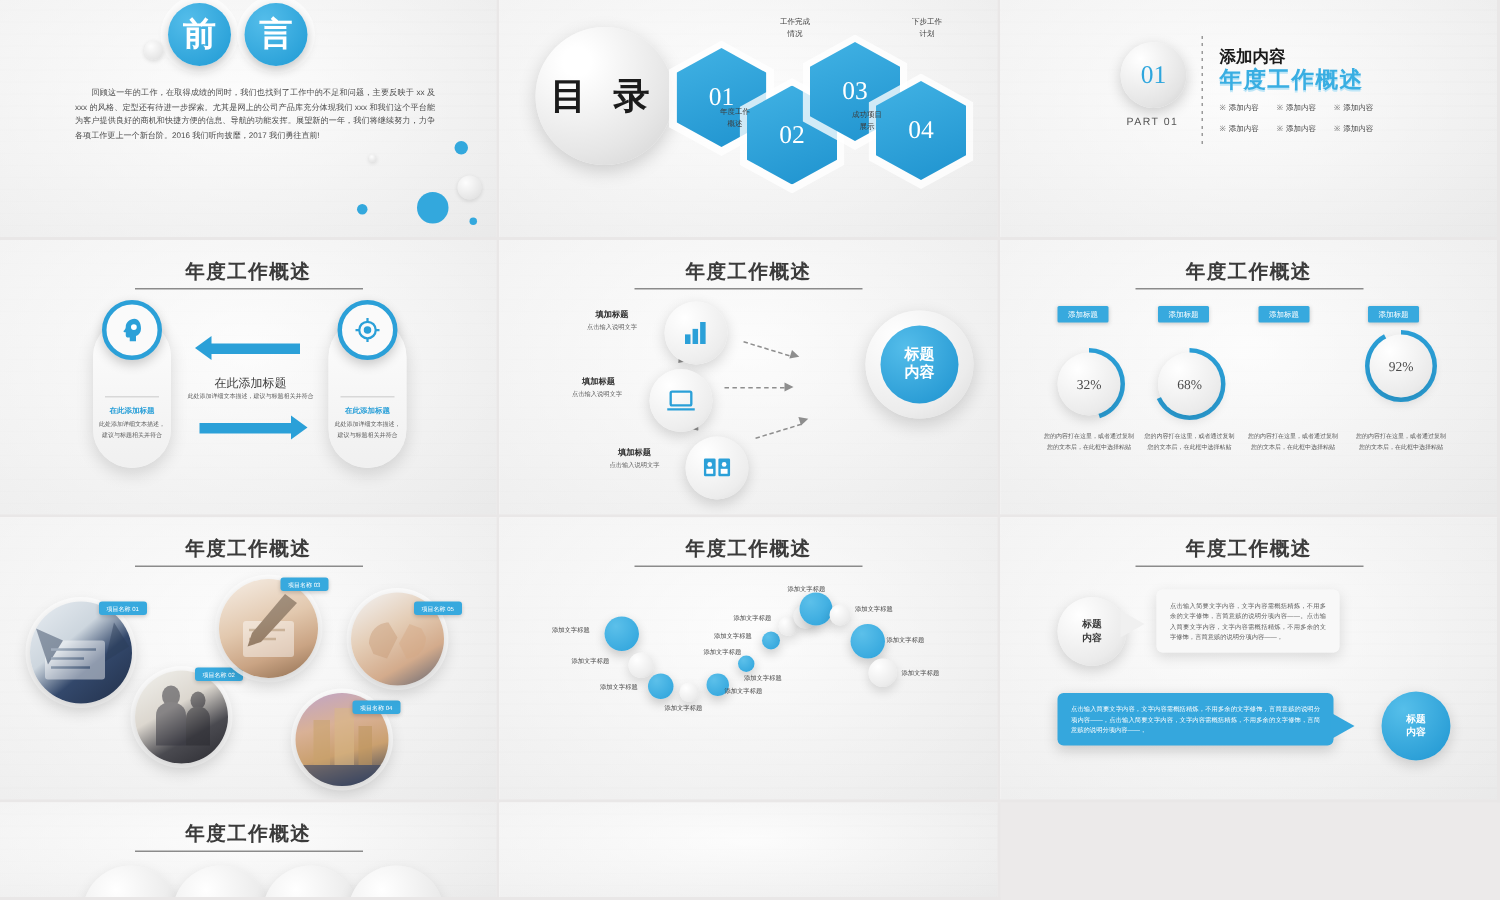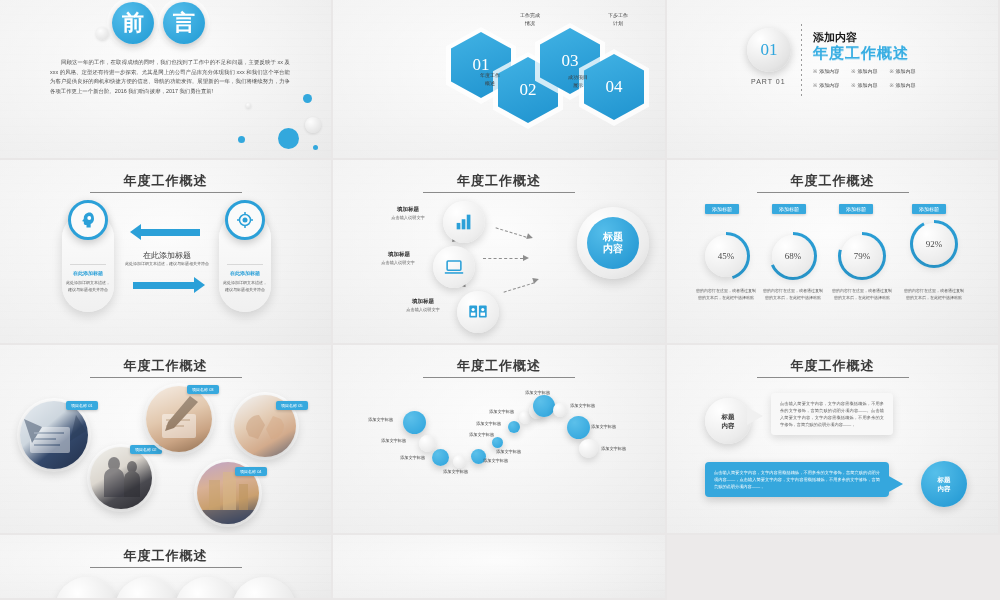--- a/index.html
+++ b/index.html
@@ -221,20 +221,21 @@
     <div class="dot gray" style="left:305px;top:117px;width:16px;height:16px;"></div>
     <div class="dot blue" style="left:278px;top:128px;width:21px;height:21px;"></div>
     <div class="dot blue" style="left:238px;top:136px;width:7px;height:7px;"></div>
     <div class="dot blue" style="left:313px;top:145px;width:5px;height:5px;"></div>
     <div class="dot gray" style="left:246px;top:103px;width:5px;height:5px;"></div>
   </div>
     </div>
 
   <div class="slide">
       <div class="layer">
+    <div class="ml-circle">目 录</div>
     <div class="hexrow">
       <div class="hex halo" style="left:-5px;top:13px;"></div>
       <div class="hex blue" style="left:0px;top:18px;">01</div>
       <div class="hex halo" style="left:42px;top:38px;"></div>
       <div class="hex blue" style="left:47px;top:43px;">02</div>
       <div class="hex halo" style="left:84px;top:9px;"></div>
       <div class="hex blue" style="left:89px;top:14px;">03</div>
       <div class="hex halo" style="left:128px;top:35px;"></div>
       <div class="hex blue" style="left:133px;top:40px;">04</div>
     </div>
@@ -373,33 +374,27 @@
 
     <div class="tag" style="left:38px;top:44px;">添加标题</div>
     <div class="tag" style="left:105px;top:44px;">添加标题</div>
     <div class="tag" style="left:172px;top:44px;">添加标题</div>
     <div class="tag" style="left:245px;top:44px;">添加标题</div>
 
     <div class="donut" style="left:33px;top:70px;">
       <svg viewBox="0 0 52 52">
             <circle cx="26" cy="26" r="21.5" fill="none" stroke="#2ba0d8" stroke-width="5" stroke-dasharray="60.8 74.3" stroke-dashoffset="0" transform="rotate(-90 26 26)" stroke-linecap="butt"></circle>
           </svg>
-      <div class="plate">45%</div>
+      <div class="plate">32%</div>
     </div>
     <div class="donut" style="left:100px;top:70px;">
       <svg viewBox="0 0 52 52">
             <circle cx="26" cy="26" r="21.5" fill="none" stroke="#2ba0d8" stroke-width="5" stroke-dasharray="91.9 43.2" transform="rotate(-90 26 26)"></circle>
           </svg>
       <div class="plate">68%</div>
-    </div>
-    <div class="donut" style="left:169px;top:70px;">
-      <svg viewBox="0 0 52 52">
-            <circle cx="26" cy="26" r="21.5" fill="none" stroke="#2ba0d8" stroke-width="5" stroke-dasharray="106.7 28.4" transform="rotate(-90 26 26)"></circle>
-          </svg>
-      <div class="plate">79%</div>
     </div>
     <div class="donut" style="left:241px;top:58px;">
       <svg viewBox="0 0 52 52">
             <circle cx="26" cy="26" r="21.5" fill="none" stroke="#2ba0d8" stroke-width="5" stroke-dasharray="124.3 10.8" transform="rotate(-90 26 26)"></circle>
           </svg>
       <div class="plate">92%</div>
     </div>
 
     <div class="dsc" style="left:28px;top:128px;">您的内容打在这里，或者通过复制您的文本后，在此框中选择粘贴</div>
     <div class="dsc" style="left:95px;top:128px;">您的内容打在这里，或者通过复制您的文本后，在此框中选择粘贴</div>

